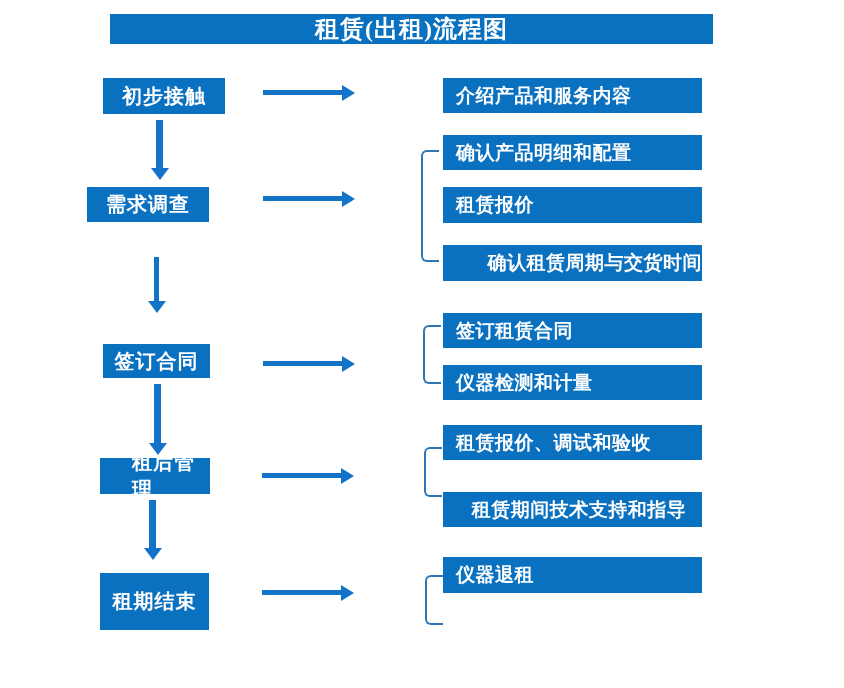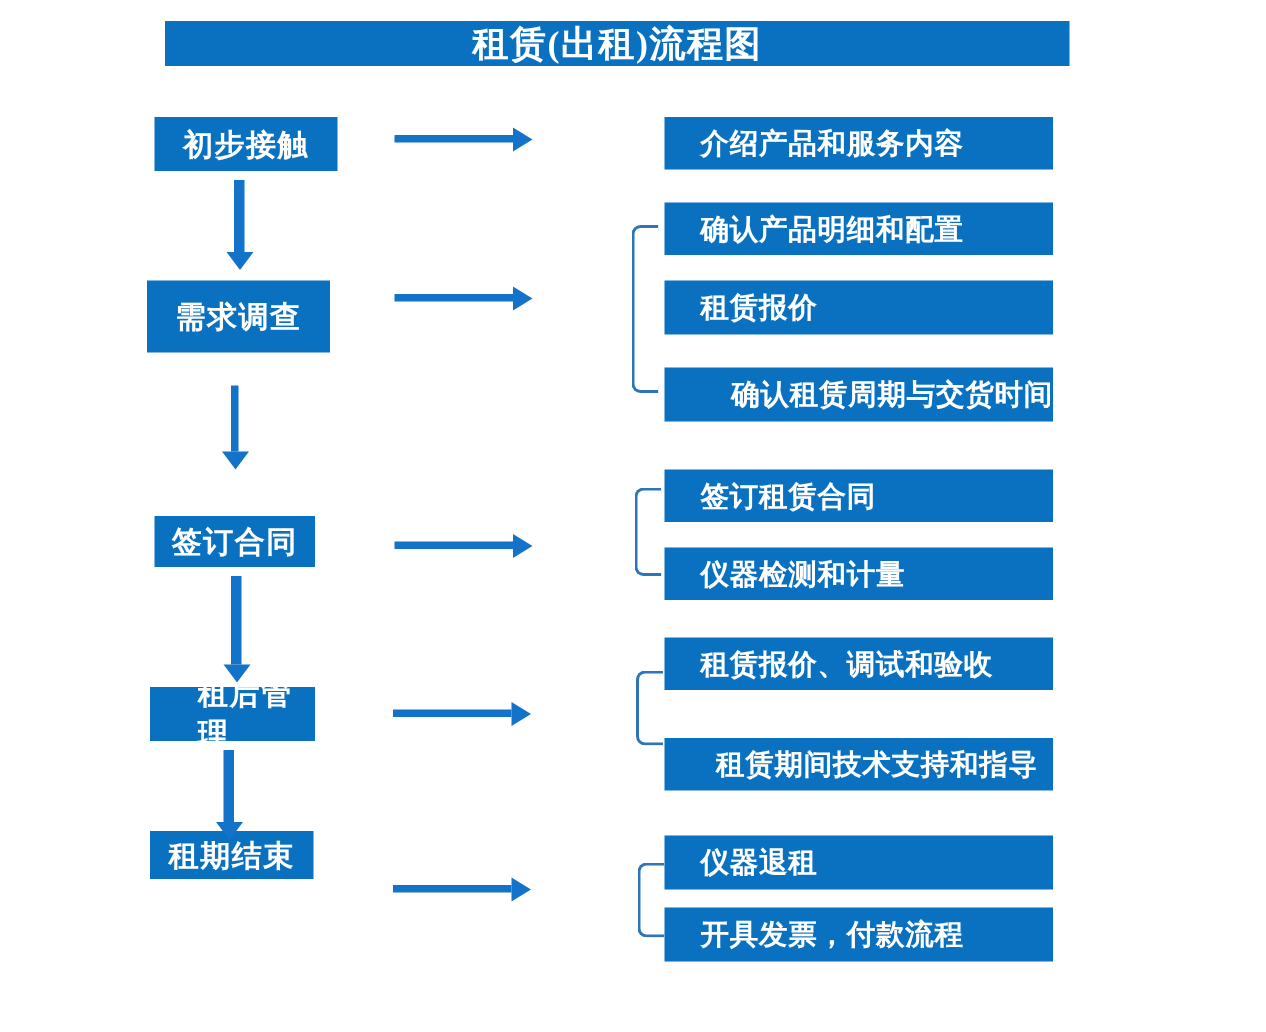--- a/index.html
+++ b/index.html
@@ -36,21 +36,21 @@
     display: flex; align-items: center; justify-content: center;
     letter-spacing: 1px;
   }
   .detail {
     position: absolute;
     left: 443px; width: 259px; height: 35px;
     background: var(--box);
     color: var(--text);
     font-size: 19px; font-weight: bold;
     display: flex; align-items: center;
-    padding-left: 24px;
+    padding-left: 13px;
     letter-spacing: 0.5px;
   }
   .harrow {
     position: absolute;
     height: 5px; width: 79px;
     background: var(--arrow);
   }
   .harrow::after {
     content: "";
     position: absolute;
@@ -89,30 +89,30 @@
 
 <div class="canvas">
 
   <div class="title-bar">
     <span>租赁(出租)流程图</span>
   </div>
 
   <div class="step" style="left:103px; top:78px;  width:122px; height:36px;">
     <span>初步接触</span>
   </div>
-  <div class="step" style="left:98px; top:187px; width:122px; height:48px;">
+  <div class="step" style="left:87px; top:187px; width:122px; height:35px;">
     <span>需求调查</span>
   </div>
   <div class="step" style="left:103px; top:344px; width:107px; height:34px;">
     <span>签订合同</span>
   </div>
   <div class="step" style="left:100px; top:458px; width:110px; height:36px;padding-left:32px;">
     <span>租后管理</span>
   </div>
-  <div class="step" style="left:100px; top:554px; width:109px; height:32px;">
+  <div class="step" style="left:100px; top:573px; width:109px; height:57px;">
     <span>租期结束</span>
   </div>
 
   <div class="detail" style="top:78px;">
       <span>介绍产品和服务内容</span>
     </div>
   <div class="detail" style="top:135px;">
       <span>确认产品明细和配置</span>
     </div>
   <div class="detail" style="top:187px; height:36px;">
@@ -129,23 +129,20 @@
     </div>
   <div class="detail" style="top:425px;">
       <span>租赁报价、调试和验收</span>
     </div>
   <div class="detail" style="top:492px;justify-content:center;">
       <span>租赁期间技术支持和指导</span>
     </div>
   <div class="detail" style="top:557px; height:36px;">
       <span>仪器退租</span>
     </div>
-  <div class="detail" style="top:605px; height:36px;">
-      <span>开具发票，付款流程</span>
-    </div>
 
   <div class="harrow" style="left:263px; top:90px;"></div>
   <div class="harrow" style="left:263px; top:196px;"></div>
   <div class="harrow" style="left:263px; top:361px;"></div>
   <div class="harrow" style="left:262px; top:473px;"></div>
   <div class="harrow" style="left:262px; top:590px;"></div>
 
   <div class="varrow" style="left:156px; top:120px; height:48px;"></div>
   <div class="varrow thin" style="left:154px; top:257px; height:44px;"></div>
   <div class="varrow" style="left:154px; top:384px; height:59px;"></div>

